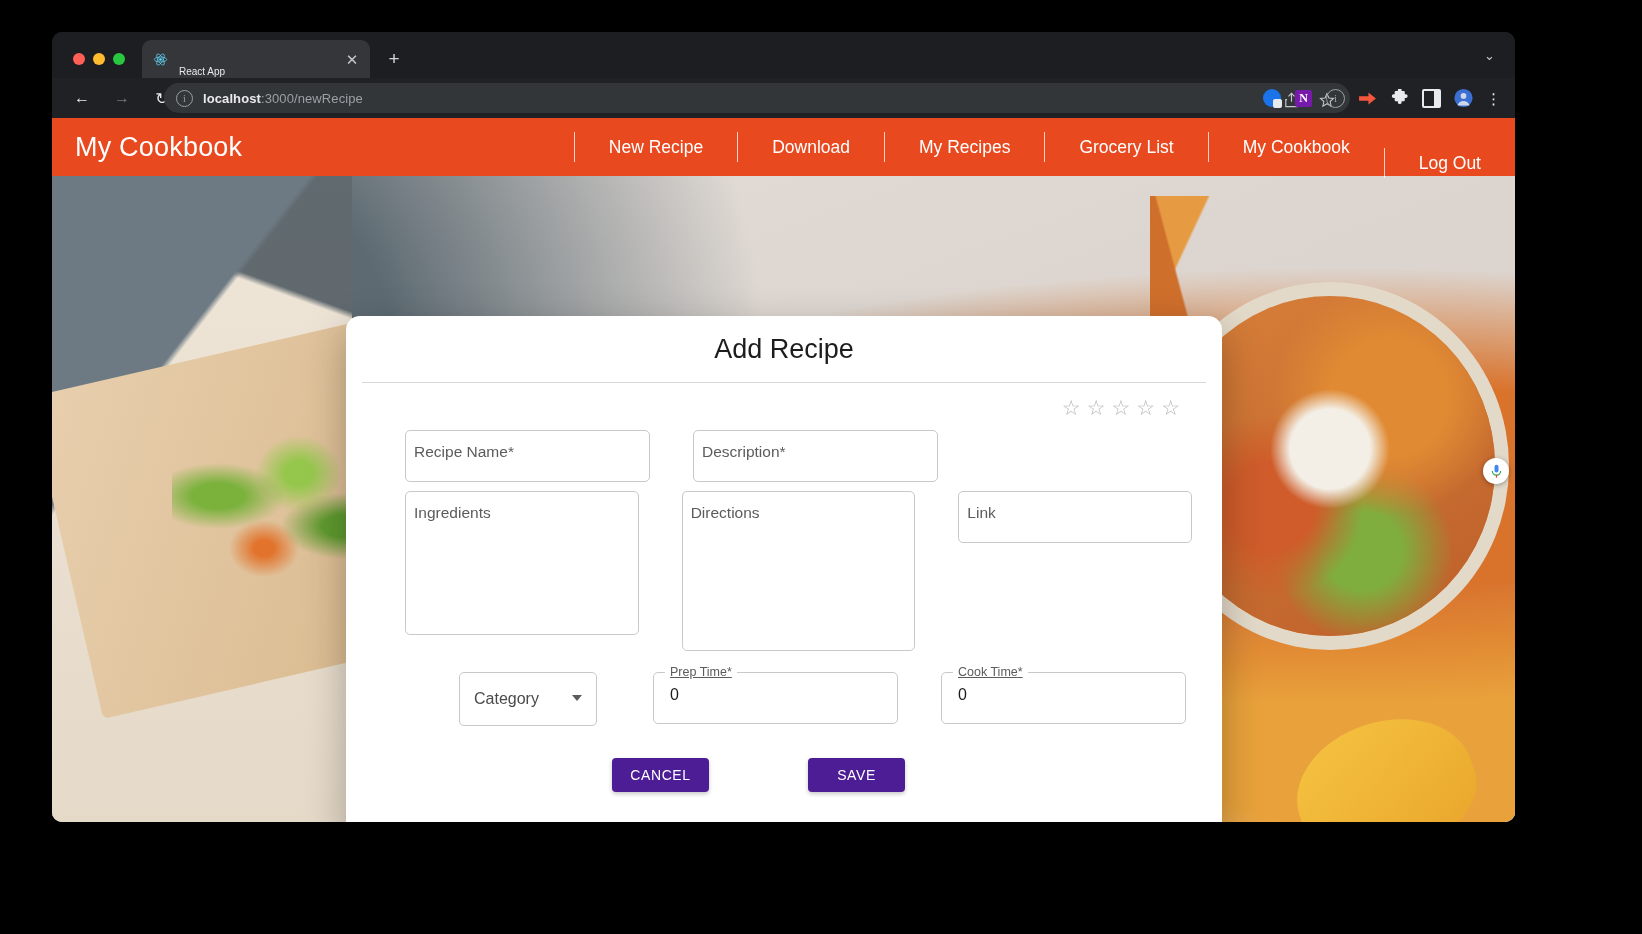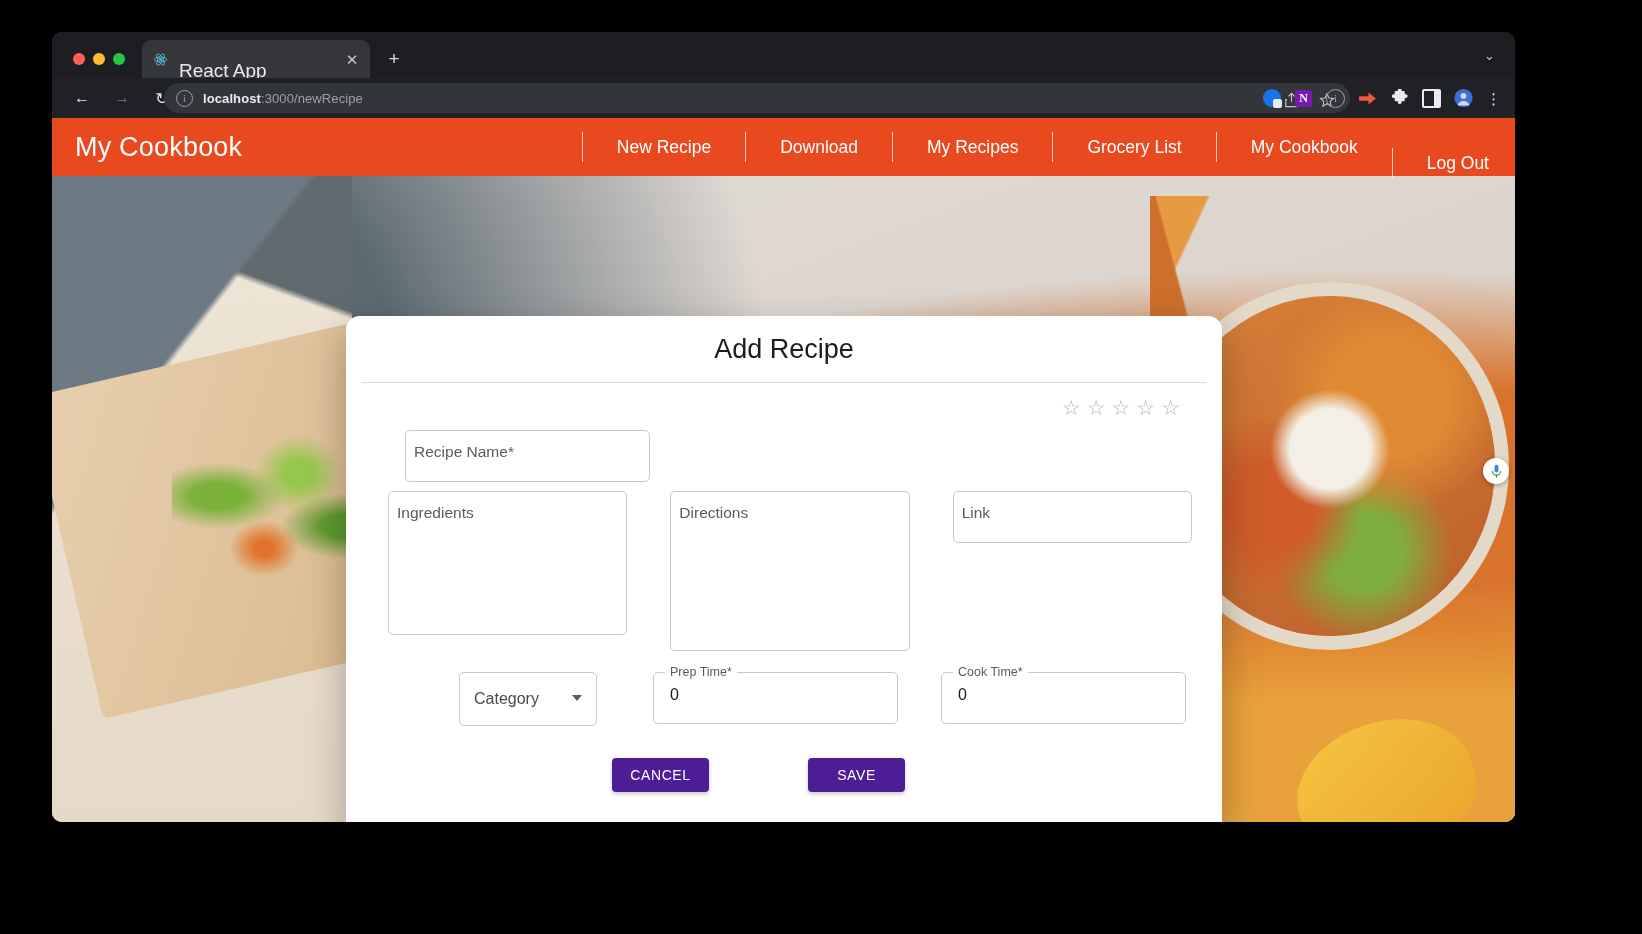--- a/index.html
+++ b/index.html
@@ -48,21 +48,21 @@
     box-sizing: border-box;
   }
   .tab-fav {
     width: 17px; height: 17px;
     margin-right: 10px;
     display: flex; align-items: center; justify-content: center;
     flex: none;
   }
   .tab-title {
     color: #e8eaed;
-    font-size: 19px;
+    font-size: 10px;
     flex: 1;
     white-space: nowrap; overflow: hidden; margin-top: 24px;
   }
   .tab-close {
     color: #c7c9cc; font-size: 15px; line-height: 1;
     width: 16px; text-align: center;
   }
   .newtab {
     position: absolute;
     left: 332px; top: 17px;
@@ -176,21 +176,21 @@
   }
   .navlink {
     color: #fff;
     font-size: 17.5px;
     padding: 0 34px;
     border-left: 1px solid rgba(255,255,255,.75);
     line-height: 30px;
     white-space: nowrap;
     text-align: right;
   }
-  .navlink:last-child { padding-right: 26px; margin-top: 32px; }
+  .navlink:last-child { padding-right: 34px; margin-top: 32px; }
 
   
   .photo {
     position: absolute;
     left: 0; top: 58px; right: 0; bottom: 0;
     overflow: hidden;
     background:
       radial-gradient(circle at 8% 30%, #5d6a72 0 16%, rgba(93,106,114,0) 42%),
       radial-gradient(ellipse at 14% 62%, #8fa24a 0 9%, rgba(143,162,74,0) 30%),
       radial-gradient(ellipse at 88% 48%, #d9732c 0 22%, rgba(217,115,44,0) 46%),
@@ -297,21 +297,21 @@
   .field .ph {
     position: absolute;
     left: 8px; top: 12px;
     font-size: 15.5px; color: #5b5b5b;
   }
   .field .ph .req { color: #5b5b5b; }
 
   .f-name { width: 245px; height: 52px; margin-left: 29px; }
   .f-desc { width: 245px; height: 52px; margin-left: 43px; }
 
-  .f-ingredients { width: 245px; height: 144px; margin-left: 12px; text-align: right; }
+  .f-ingredients { width: 245px; height: 144px; margin-left: 29px; text-align: right; }
   .f-directions  { width: 245px; height: 160px; margin-left: 43px; }
   .f-link        { width: 245px; height: 52px;  margin-left: 43px; }
 
   .row3 { margin-top: 21px; align-items: flex-start; }
 
   .select {
     width: 136px; height: 52px; margin-left: 83px;
     border: 1px solid #c9c9c9; border-radius: 5px;
     display: flex; align-items: center; position: relative;
   }
@@ -331,20 +331,21 @@
     box-sizing: border-box;
   }
   .outlined .legend {
     position: absolute;
     top: -8px; left: 11px;
     background: #fff;
     padding: 0 5px;
     font-size: 12.5px;
     color: #5b5b5b;
     white-space: nowrap;
+    text-decoration: underline;
   }
   .outlined .val {
     position: absolute; left: 16px; top: 13px;
     font-size: 16px; color: #1c1c1c;
   }
   .o-prep { margin-left: 56px; }
   .o-cook { margin-left: 43px; padding-left: 40px; }
 
   .actions {
     display: flex; margin-top: 32px; padding-left: 0;
@@ -487,20 +488,23 @@
             <span class="star">☆</span>
             <span class="star">☆</span>
             <span class="star">☆</span>
             <span class="star">☆</span>
           </div>
 
           <div class="row">
             <div class="field f-name">
               <span class="ph"><span>Recipe Name</span><span class="req">*</span></span>
             </div>
+            <div class="field f-desc">
+              <span class="ph"><span>Description</span><span class="req">*</span></span>
+            </div>
           </div>
 
           <div class="row">
             <div class="field f-ingredients">
               <span class="ph">Ingredients</span>
             </div>
             <div class="field f-directions">
               <span class="ph">Directions</span>
             </div>
             <div class="field f-link">

